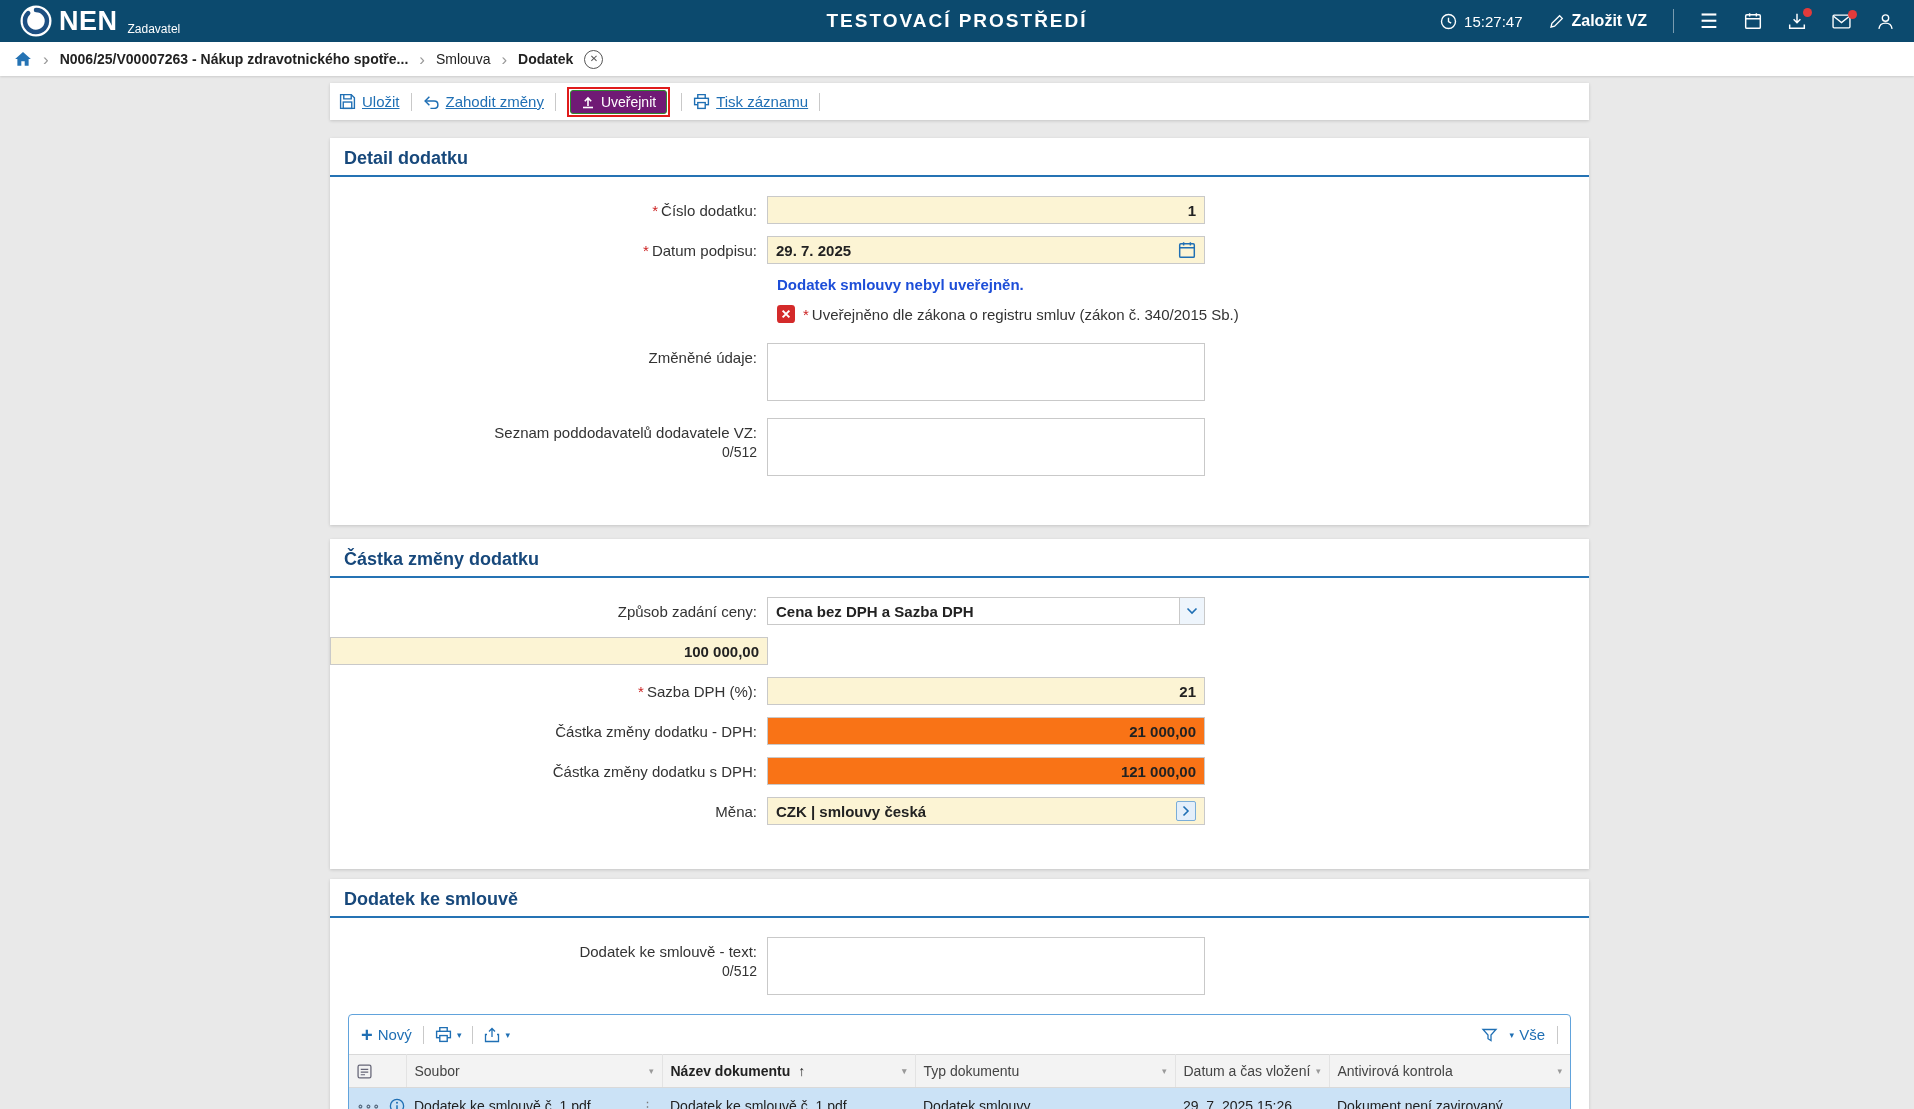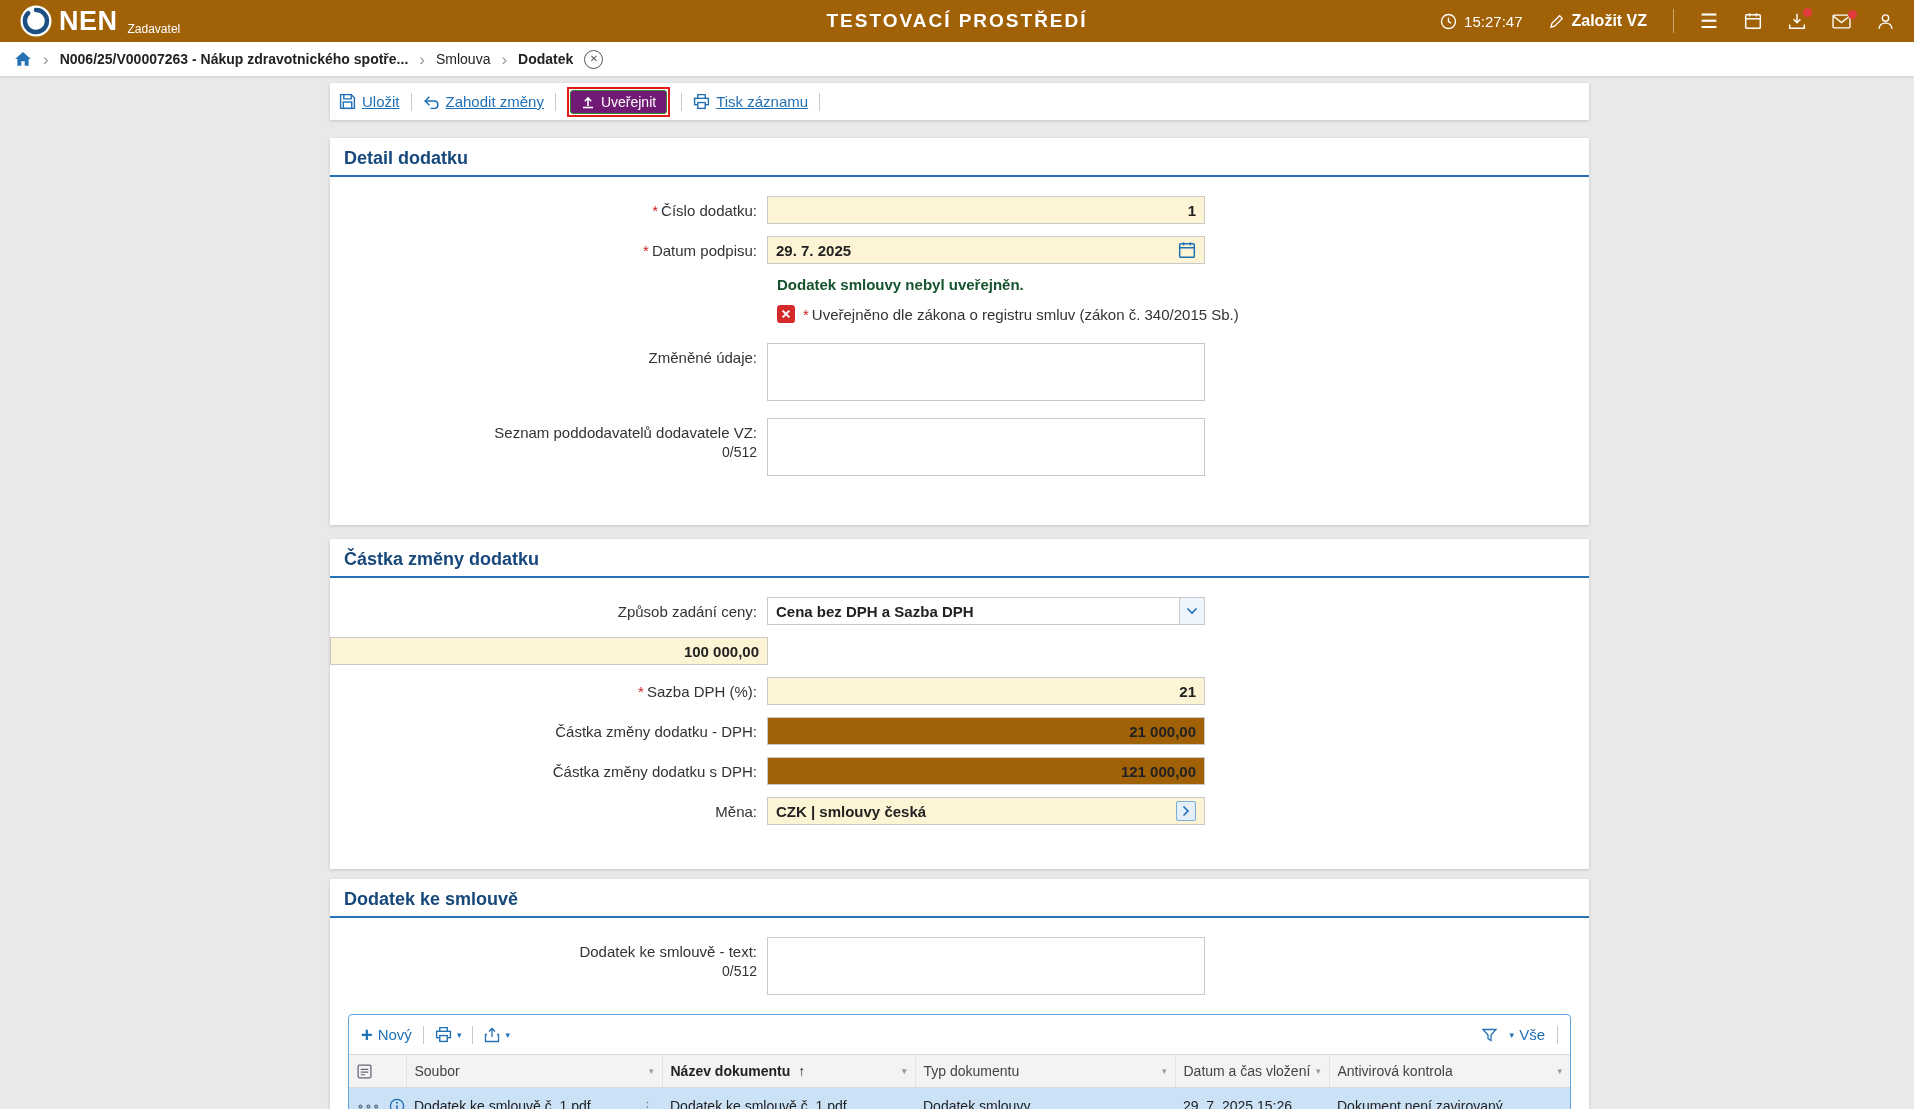--- a/index.html
+++ b/index.html
@@ -1,20 +1,20 @@
 <!DOCTYPE html>
 <html lang="cs"><head>
 <meta charset="utf-8">
 <style>
   * { margin:0; padding:0; box-sizing:border-box; }
   html,body { width:1914px; height:1109px; overflow:hidden; }
   body { font-family:"Liberation Sans", sans-serif; background:#e9e9e9; color:#333; font-size:15px; }
 
   
-  .topbar { height:42px; background:#a16207; color:#fff; display:flex; align-items:center; padding:0 20px; position:relative; }
+  .topbar { height:42px; background:#0c4a6e; color:#fff; display:flex; align-items:center; padding:0 20px; position:relative; }
   .logo-block { display:flex; align-items:center; gap:7px; cursor:pointer; }
   .logo-text { font-size:27px; font-weight:bold; letter-spacing:.5px; line-height:1; }
   .logo-sub { font-size:12px; align-self:flex-end; margin:0 0 1px 3px; }
   .env-title { position:absolute; left:50%; transform:translateX(-50%); font-size:19px; font-weight:bold; letter-spacing:2px; white-space:nowrap; }
   .topbar-right { margin-left:auto; display:flex; align-items:center; gap:26px; }
   .tclock { display:flex; align-items:center; gap:7px; font-size:15px; }
   .zalozit { display:flex; align-items:center; gap:7px; font-size:16px; font-weight:bold; cursor:pointer; }
   .vdiv { width:1px; height:24px; background:rgba(255,255,255,.45); }
   .ticon { position:relative; display:flex; align-items:center; cursor:pointer; }
   .hamb { font-size:20px; line-height:1; }
@@ -48,28 +48,28 @@
 
   
   .frow { display:flex; align-items:flex-start; margin-bottom:12px; }
   .frow.ta { margin-bottom:14px; }
   .flabel { width:437px; text-align:right; padding:6px 10px 0 0; font-size:15px; color:#333; }
   .flabel .counter { font-size:14px; color:#333; margin-top:3px; }
   .req { color:#cc2222; margin-right:3px; }
   .fctrl { width:438px; }
   .field { height:28px; border:1px solid #c9c9c9; background:#fcf4d4; display:flex; align-items:center; padding:0 8px; font-size:15px; font-weight:bold; color:#222; cursor:text; }
   .field.num { justify-content:flex-end; }
-  .field.readonly { background:#a16207; cursor:default; }
+  .field.readonly { background:#f97316; cursor:default; }
   .field.between { justify-content:space-between; }
   .field.white { background:#fff; position:relative; padding-right:30px; cursor:pointer; }
   .dd-box { position:absolute; right:0; top:0; bottom:0; width:25px; background:#eef5fc; border-left:1px solid #c9c9c9; display:flex; align-items:center; justify-content:center; cursor:pointer; }
   .arrow-box { width:20px; height:20px; border:1px solid #7aadd8; background:#e4effa; border-radius:2px; display:flex; align-items:center; justify-content:center; cursor:pointer; flex:none; }
   .cal-btn { display:flex; cursor:pointer; }
   .tarea { width:438px; height:58px; border:1px solid #c9c9c9; background:#fff; resize:none; font-family:"Liberation Sans",sans-serif; font-size:15px; padding:4px 6px; }
-  .note-row { margin:2px 0 12px 447px; font-weight:bold; font-size:15px; color:#14532d; }
+  .note-row { margin:2px 0 12px 447px; font-weight:bold; font-size:15px; color:#1d4ed8; }
   .registry-row { margin:0 0 20px 447px; display:flex; align-items:center; gap:8px; font-size:15px; color:#333; }
 
   
   .grid-wrap { margin:16px 18px 0; border:1px solid #61a3dc; border-radius:4px; background:#fff; overflow:hidden; }
   .grid-toolbar { height:39px; display:flex; align-items:center; gap:11px; padding:0 12px; font-size:15px; }
   .gt-link { display:flex; align-items:center; gap:5px; color:#1f6fb4; cursor:pointer; }
   .gt-plus { font-size:20px; font-weight:bold; line-height:1; }
   .dd-small { font-size:9px; color:#1f6fb4; }
   .gt-right { margin-left:auto; display:flex; align-items:center; gap:12px; }
   table.grid-table { width:100%; border-collapse:collapse; table-layout:fixed; font-size:14px; }

